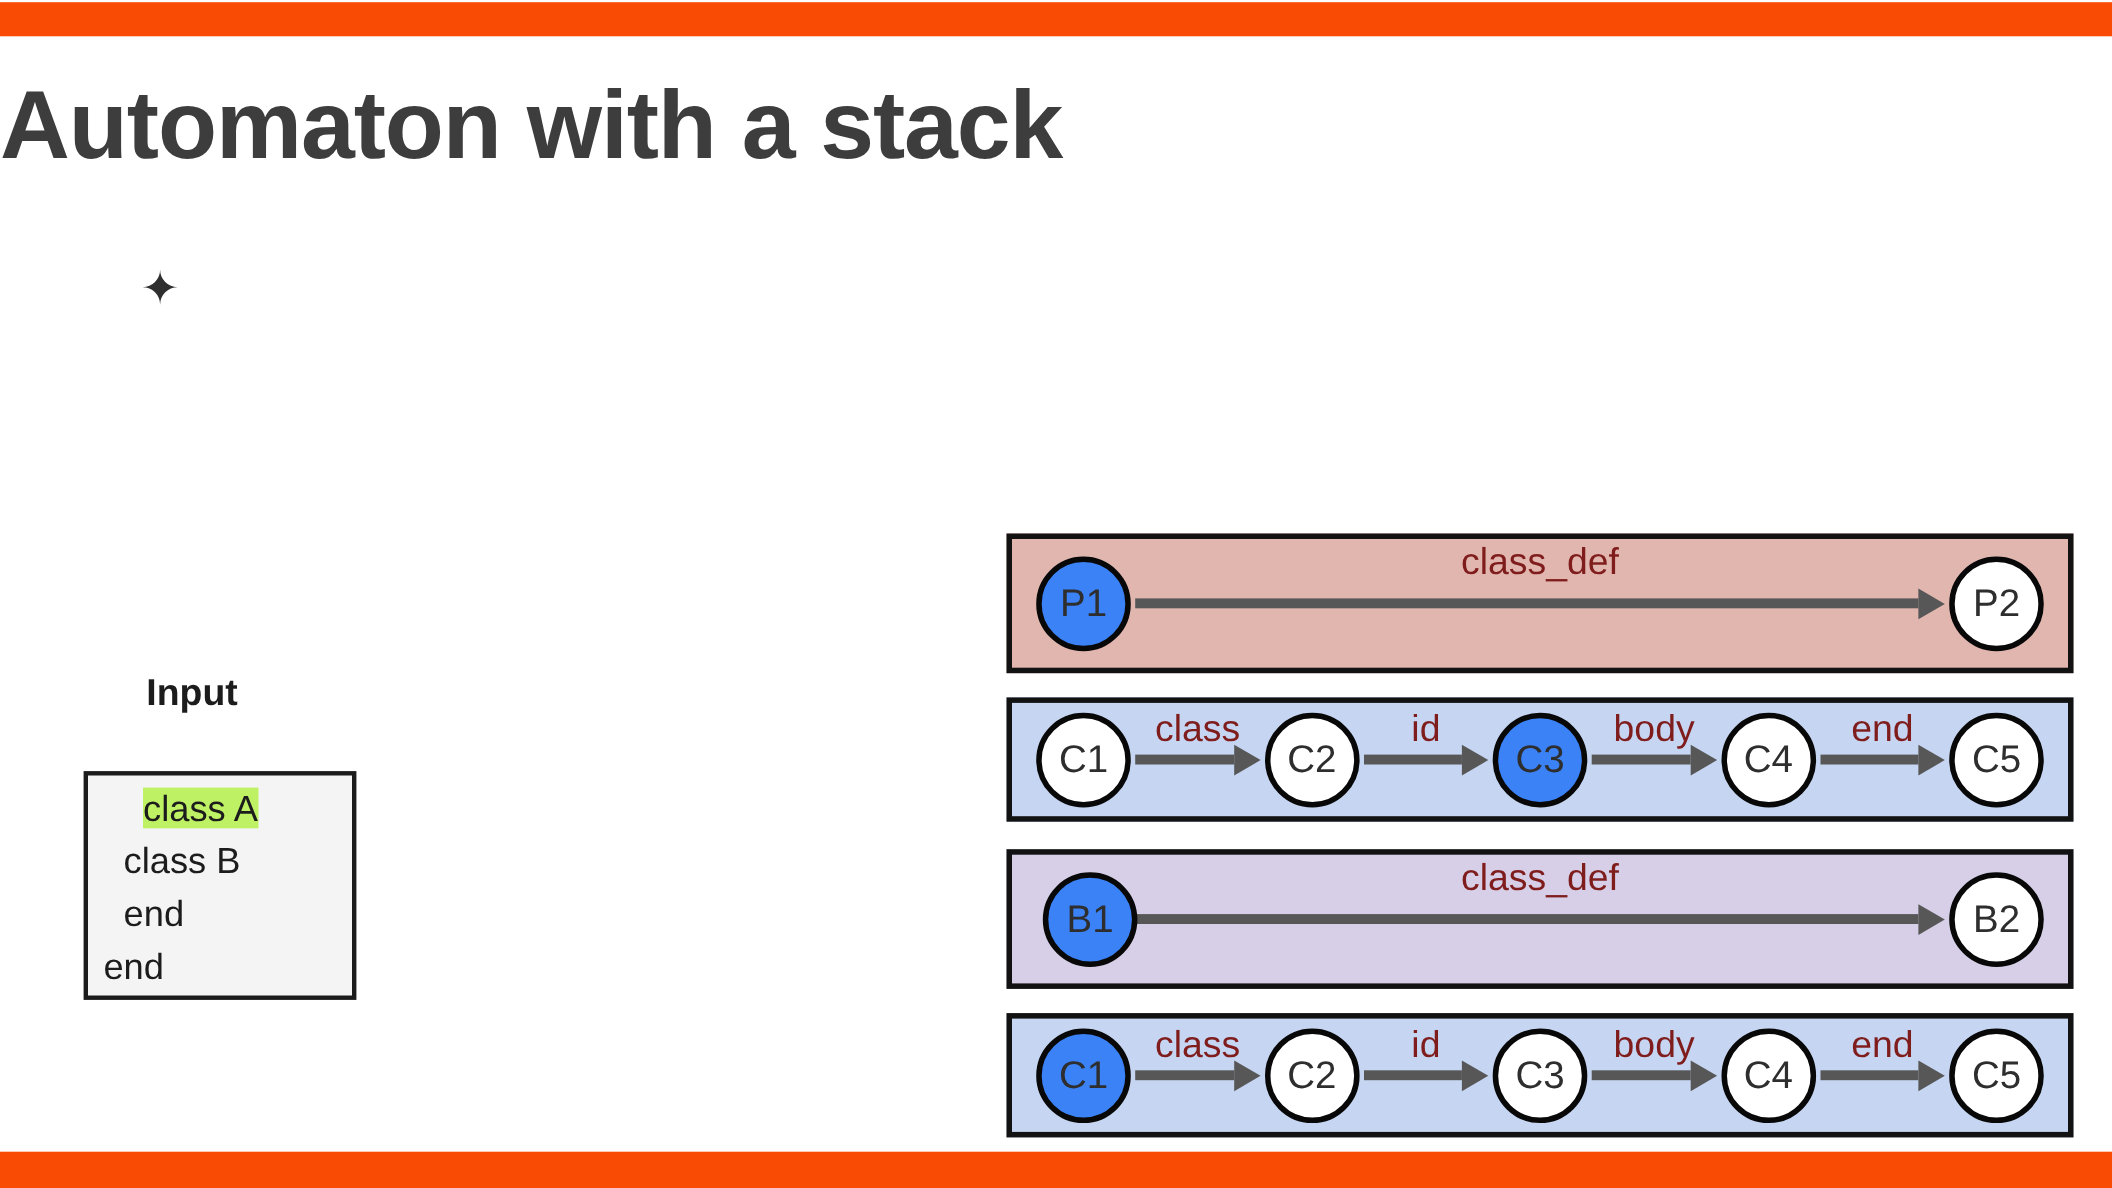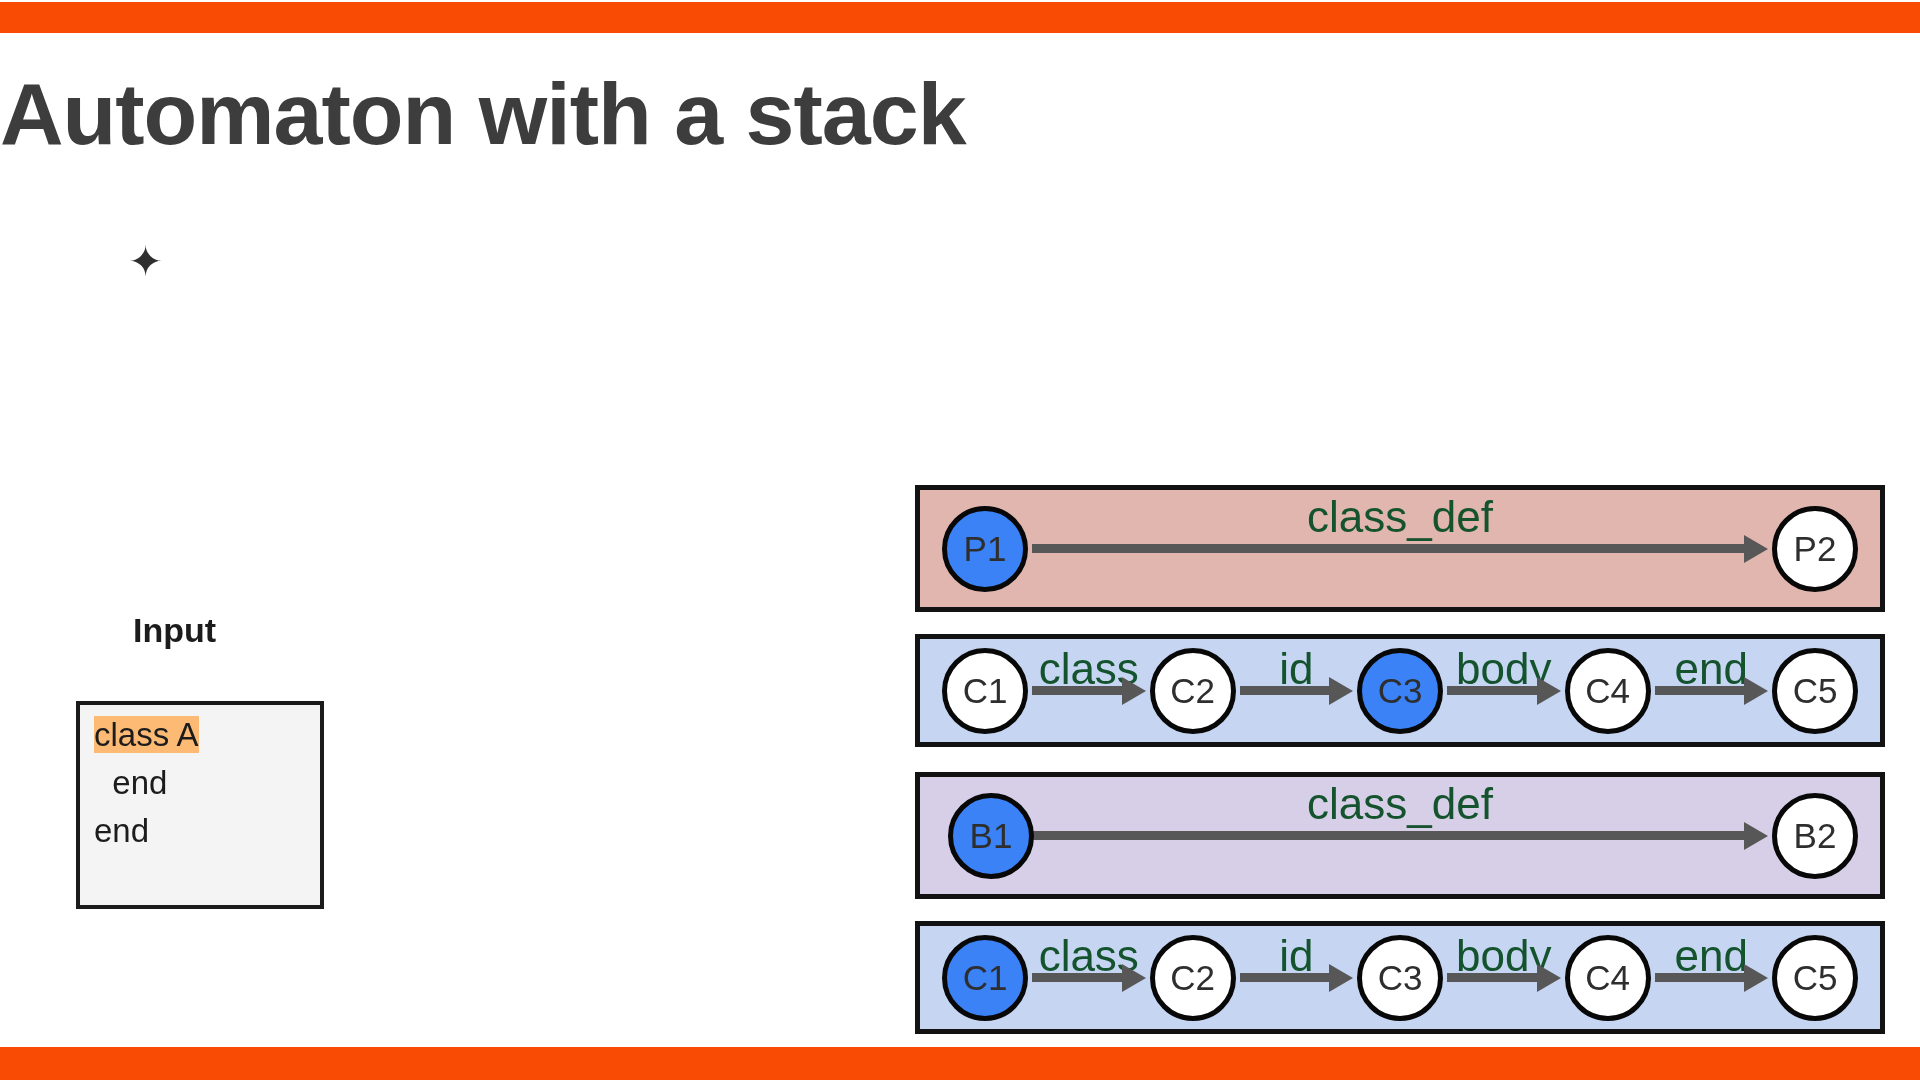--- a/index.html
+++ b/index.html
@@ -82,21 +82,22 @@
     padding: 6px 0 0 0;
   }
   .code-line {
     font-size: 33px;
     line-height: 48px;
     color: #1c1c1c;
     white-space: pre;
     padding-left: 14px;
   }
   .code-line.hl > span {
-    background: #fdba74;
+    background: #bef264;
+    margin-left: 36px;
   }
 
   
   .fsm {
     position: absolute;
     border: 5px solid #121212;
     box-sizing: border-box;
     display: flex;
     align-items: center;
   }
@@ -138,22 +139,22 @@
     top: 50%;
     transform: translateY(-50%);
     height: 86px;
     z-index: 1;
   }
   .edge .edge-label {
     position: absolute;
     left: 50%;
     transform: translateX(-50%);
     top: -4px;
-    font-size: 44px;
-    color: #14532d;
+    font-size: 34px;
+    color: #7f1d1d;
     white-space: nowrap;
   }
   .edge .edge-arrow {
     position: absolute;
     left: 0;
     top: 50%;
     transform: translateY(-50%);
     width: 100%;
     height: 24px;
     display: flex;
@@ -182,20 +183,21 @@
 
 <div class="slide-title">Automaton with a stack</div>
 
 <div class="bullet-row">
   <span class="bullet-mark">✦</span>
 </div>
 
 <div class="input-label">Input</div>
 <div class="input-box" id="input-box">
     <div class="code-line hl"><span>class A</span></div>
+    <div class="code-line"><span>  class B</span></div>
     <div class="code-line"><span>  end</span></div>
     <div class="code-line"><span>end</span></div>
   </div>
 
 <div class="fsm fsm-row1">
   <div class="fsm-inner" id="fsm-0">
       <div class="state active" style="left: 22px;">
         <span>P1</span>
       </div>
       <div class="state" style="left: 852px;">

